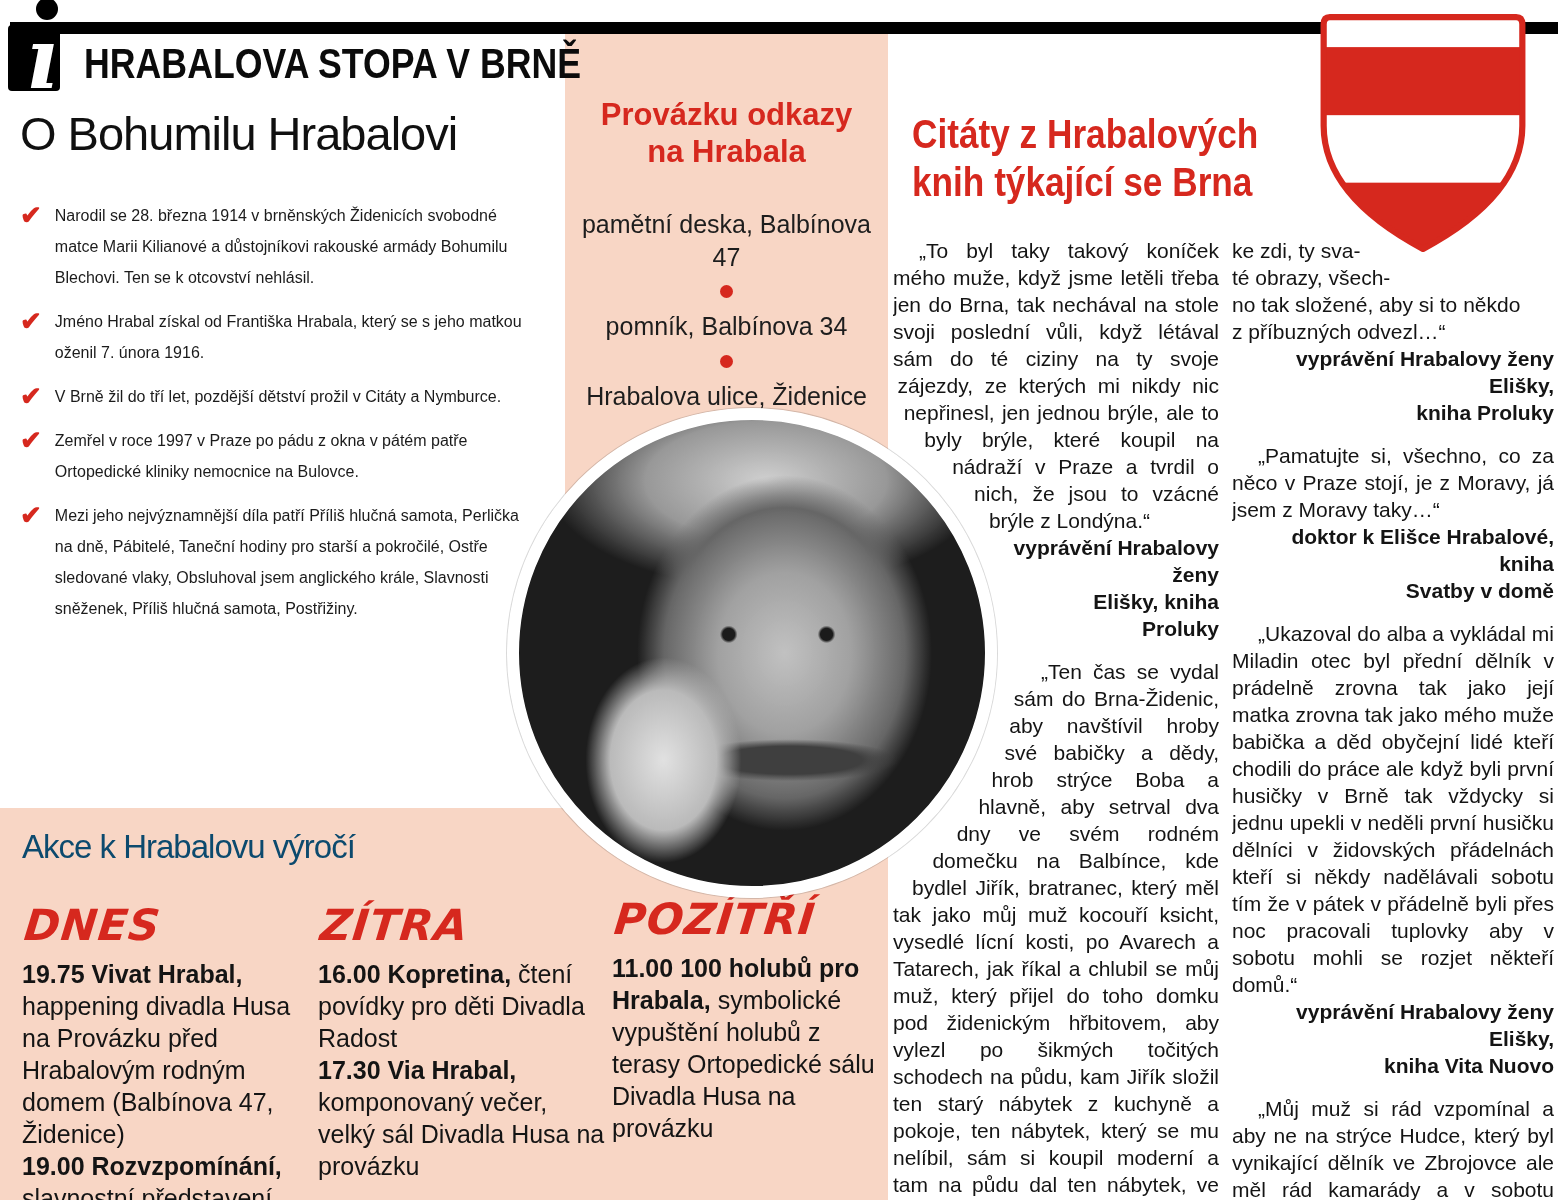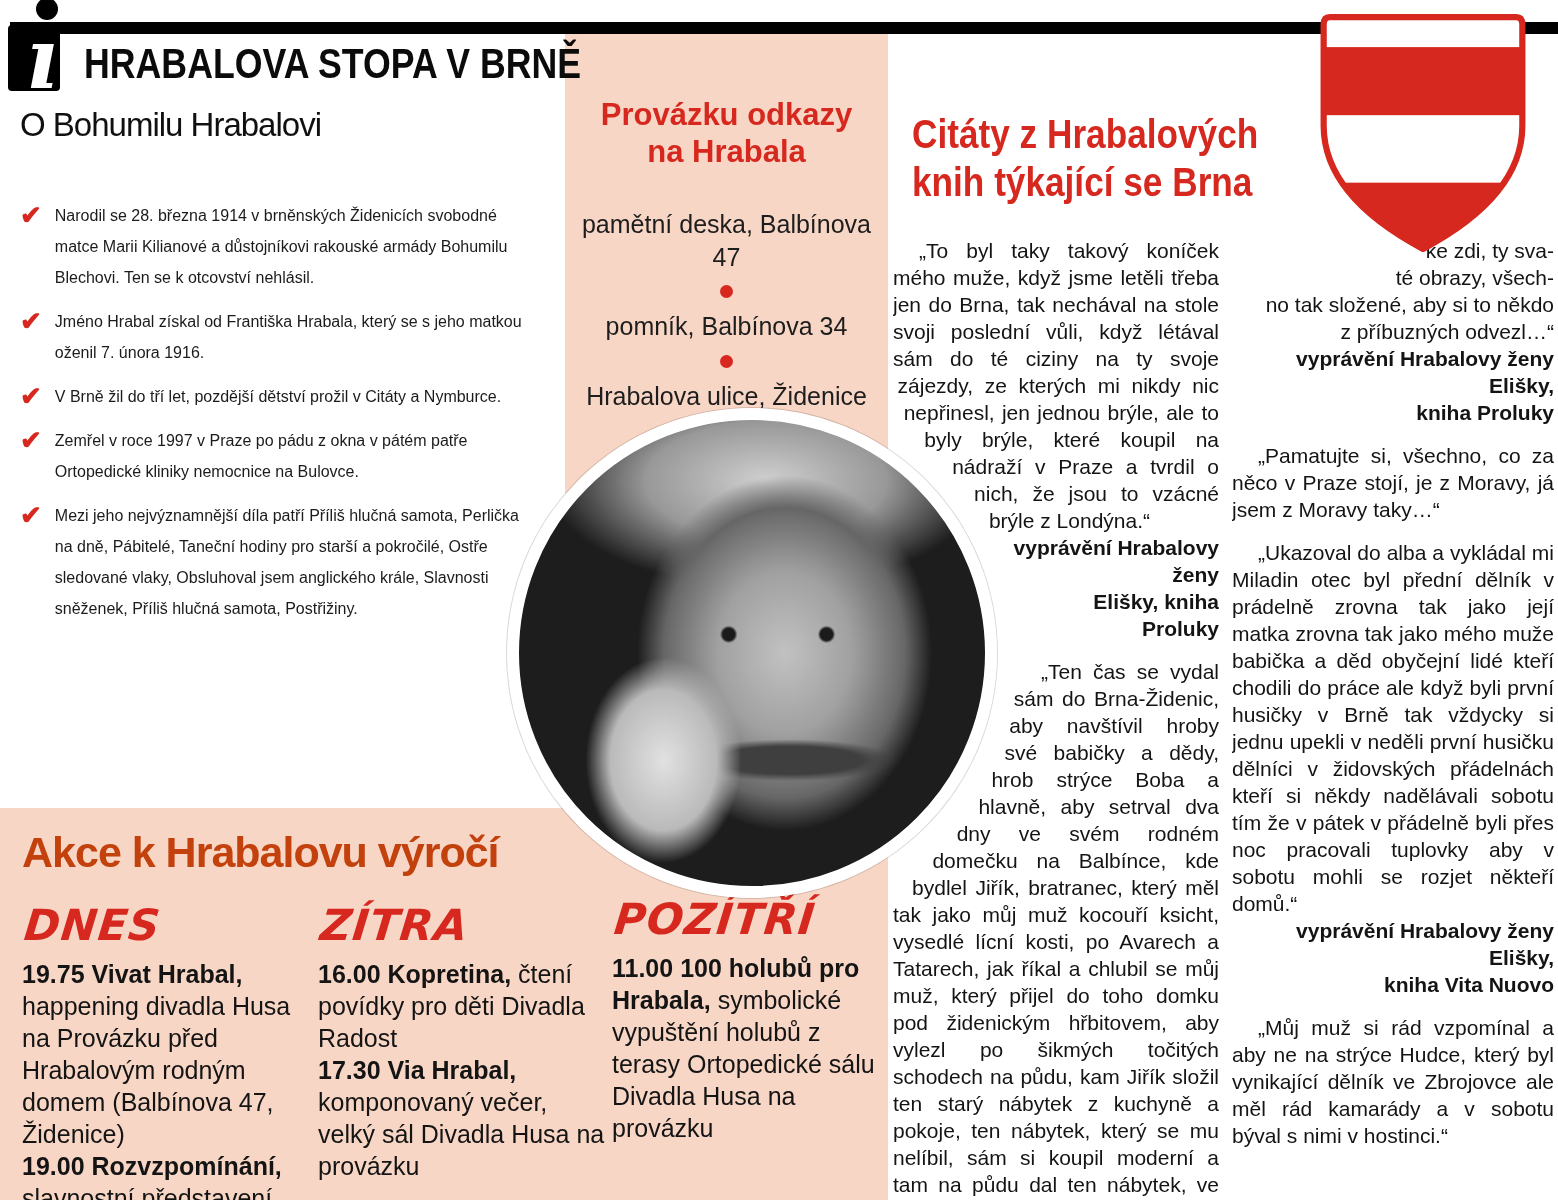--- a/index.html
+++ b/index.html
@@ -14,21 +14,21 @@
   
   .topbar{position:absolute;left:10px;top:22px;width:1548px;height:12px;background:#000;z-index:1;}
   .logo-box{position:absolute;left:8px;top:25px;width:52px;height:66px;background:#000;border-radius:4px;z-index:2;}
   .logo-stem{position:absolute;left:8px;top:-16px;width:52px;text-align:center;color:#fff;
              font-family:"DejaVu Serif",serif;font-style:italic;font-weight:700;font-size:84px;line-height:100px;}
   .logo-dot{position:absolute;left:36px;top:-2px;width:22px;height:22px;background:#000;border-radius:50%;z-index:3;}
   .header-title{position:absolute;left:84px;top:40px;font-size:42px;font-weight:700;color:#0b0b0b;
                 white-space:nowrap;transform:scaleX(.85);transform-origin:left top;z-index:2;}
 
   
-  .about-title{position:absolute;left:20px;top:106px;font-size:33px;font-weight:400;color:#101010;letter-spacing:-1px;}
+  .about-title{position:absolute;left:20px;top:106px;font-size:47px;font-weight:400;color:#101010;letter-spacing:-1px;}
   .bullets{position:absolute;left:20px;top:200px;width:512px;}
   .bullet{display:flex;gap:13px;margin-bottom:13px;}
   .bullet .check{flex:0 0 auto;color:var(--red);font-size:26px;line-height:31px;font-weight:700;}
   .bullet .btext{font-size:16px;line-height:31px;color:#1b1b1b;}
 
   
   .pink-col{position:absolute;left:565px;top:34px;width:323px;height:1166px;background:var(--pink);}
   .pink-bottom{position:absolute;left:0;top:808px;width:888px;height:392px;background:var(--pink);}
 
   
@@ -56,28 +56,28 @@
   .quotes-title{position:absolute;left:912px;top:110px;font-size:40px;font-weight:700;color:var(--red);
                 line-height:1.2;white-space:pre-line;transform:scaleX(.88);transform-origin:left top;}
   .qcol{position:absolute;top:237px;height:963px;overflow:hidden;font-size:21px;line-height:27px;
         color:#141414;text-align:justify;}
   .qcol1{left:893px;width:326px;}
   .qcol2{left:1232px;width:322px;}
   .circle-float{float:left;width:122px;height:662px;shape-margin:4px;
       shape-outside:polygon(0px 160px,9px 200px,71px 260px,104px 320px,122px 416px,108px 500px,79px 560px,25px 620px,0px 660px);}
   .q{margin:0;text-indent:26px;}
   .attr{margin:0;font-weight:700;text-align:right;white-space:pre-line;}
-  .cont{margin:0;text-align:right;white-space:pre-line;}
+  .cont{margin:0;text-align:left;white-space:pre-line;}
   .gap26{margin-top:16px;}
 
   
   .shield{position:absolute;left:1318px;top:14px;width:210px;height:238px;z-index:3;}
 
   
-  .events-title{position:absolute;left:22px;top:828px;font-size:43px;font-weight:700;color:#c2410c;letter-spacing:-1px;z-index:1;}
+  .events-title{position:absolute;left:22px;top:828px;font-size:33px;font-weight:400;color:#0c4a6e;letter-spacing:-1px;z-index:1;}
   .event-col{position:absolute;top:900px;z-index:1;}
   .event-col .day{display:inline-block;font-size:43px;font-style:italic;font-weight:800;color:var(--red);
                   letter-spacing:1px;transform:skewX(-6deg);transform-origin:left bottom;
                   font-family:"DejaVu Sans","Liberation Sans",sans-serif;}
   .ev-body{margin-top:8px;font-size:25px;line-height:32px;color:#141414;}
   .ev-item{margin:0;}
   .col-dnes{left:22px;width:292px;}
   .col-zitra{left:318px;width:288px;}
   .col-pozitri{left:612px;width:274px;top:894px;}
 </style>
@@ -146,20 +146,22 @@
   </div>
 
   <div class="qcol qcol2">
     <p class="cont">ke zdi, ty sva-
 té obrazy, všech-
 no tak složené, aby si to někdo
 z příbuzných odvezl…“</p>
     <p class="attr">vyprávění Hrabalovy ženy Elišky,
 kniha Proluky</p>
     <p class="q gap26">„Pamatujte si, všechno, co za něco v Praze stojí, je z Moravy, já jsem z Moravy taky…“</p>
+    <p class="attr">doktor k Elišce Hrabalové, kniha
+Svatby v domě</p>
     <p class="q gap26">„Ukazoval do alba a vykládal mi Miladin otec byl přední dělník v prádelně zrovna tak jako její matka zrovna tak jako mého muže babička a děd obyčejní lidé kteří chodili do práce ale když byli první husičky v Brně tak vždycky si jednu upekli v neděli první husičku dělníci v židovských přádelnách kteří si někdy nadělávali sobotu tím že v pátek v přádelně byli přes noc pracovali tuplovky aby v sobotu mohli se rozjet někteří domů.“</p>
     <p class="attr">vyprávění Hrabalovy ženy Elišky,
 kniha Vita Nuovo</p>
     <p class="q gap26">„Můj muž si rád vzpomínal a aby ne na strýce Hudce, který byl vynikající dělník ve Zbrojovce ale měl rád kamarády a v sobotu býval s nimi v hostinci.“</p>
 
   </div>
 
   <svg class="shield" viewBox="0 0 200 230">
     <defs>
       <clipPath id="shieldClip">

